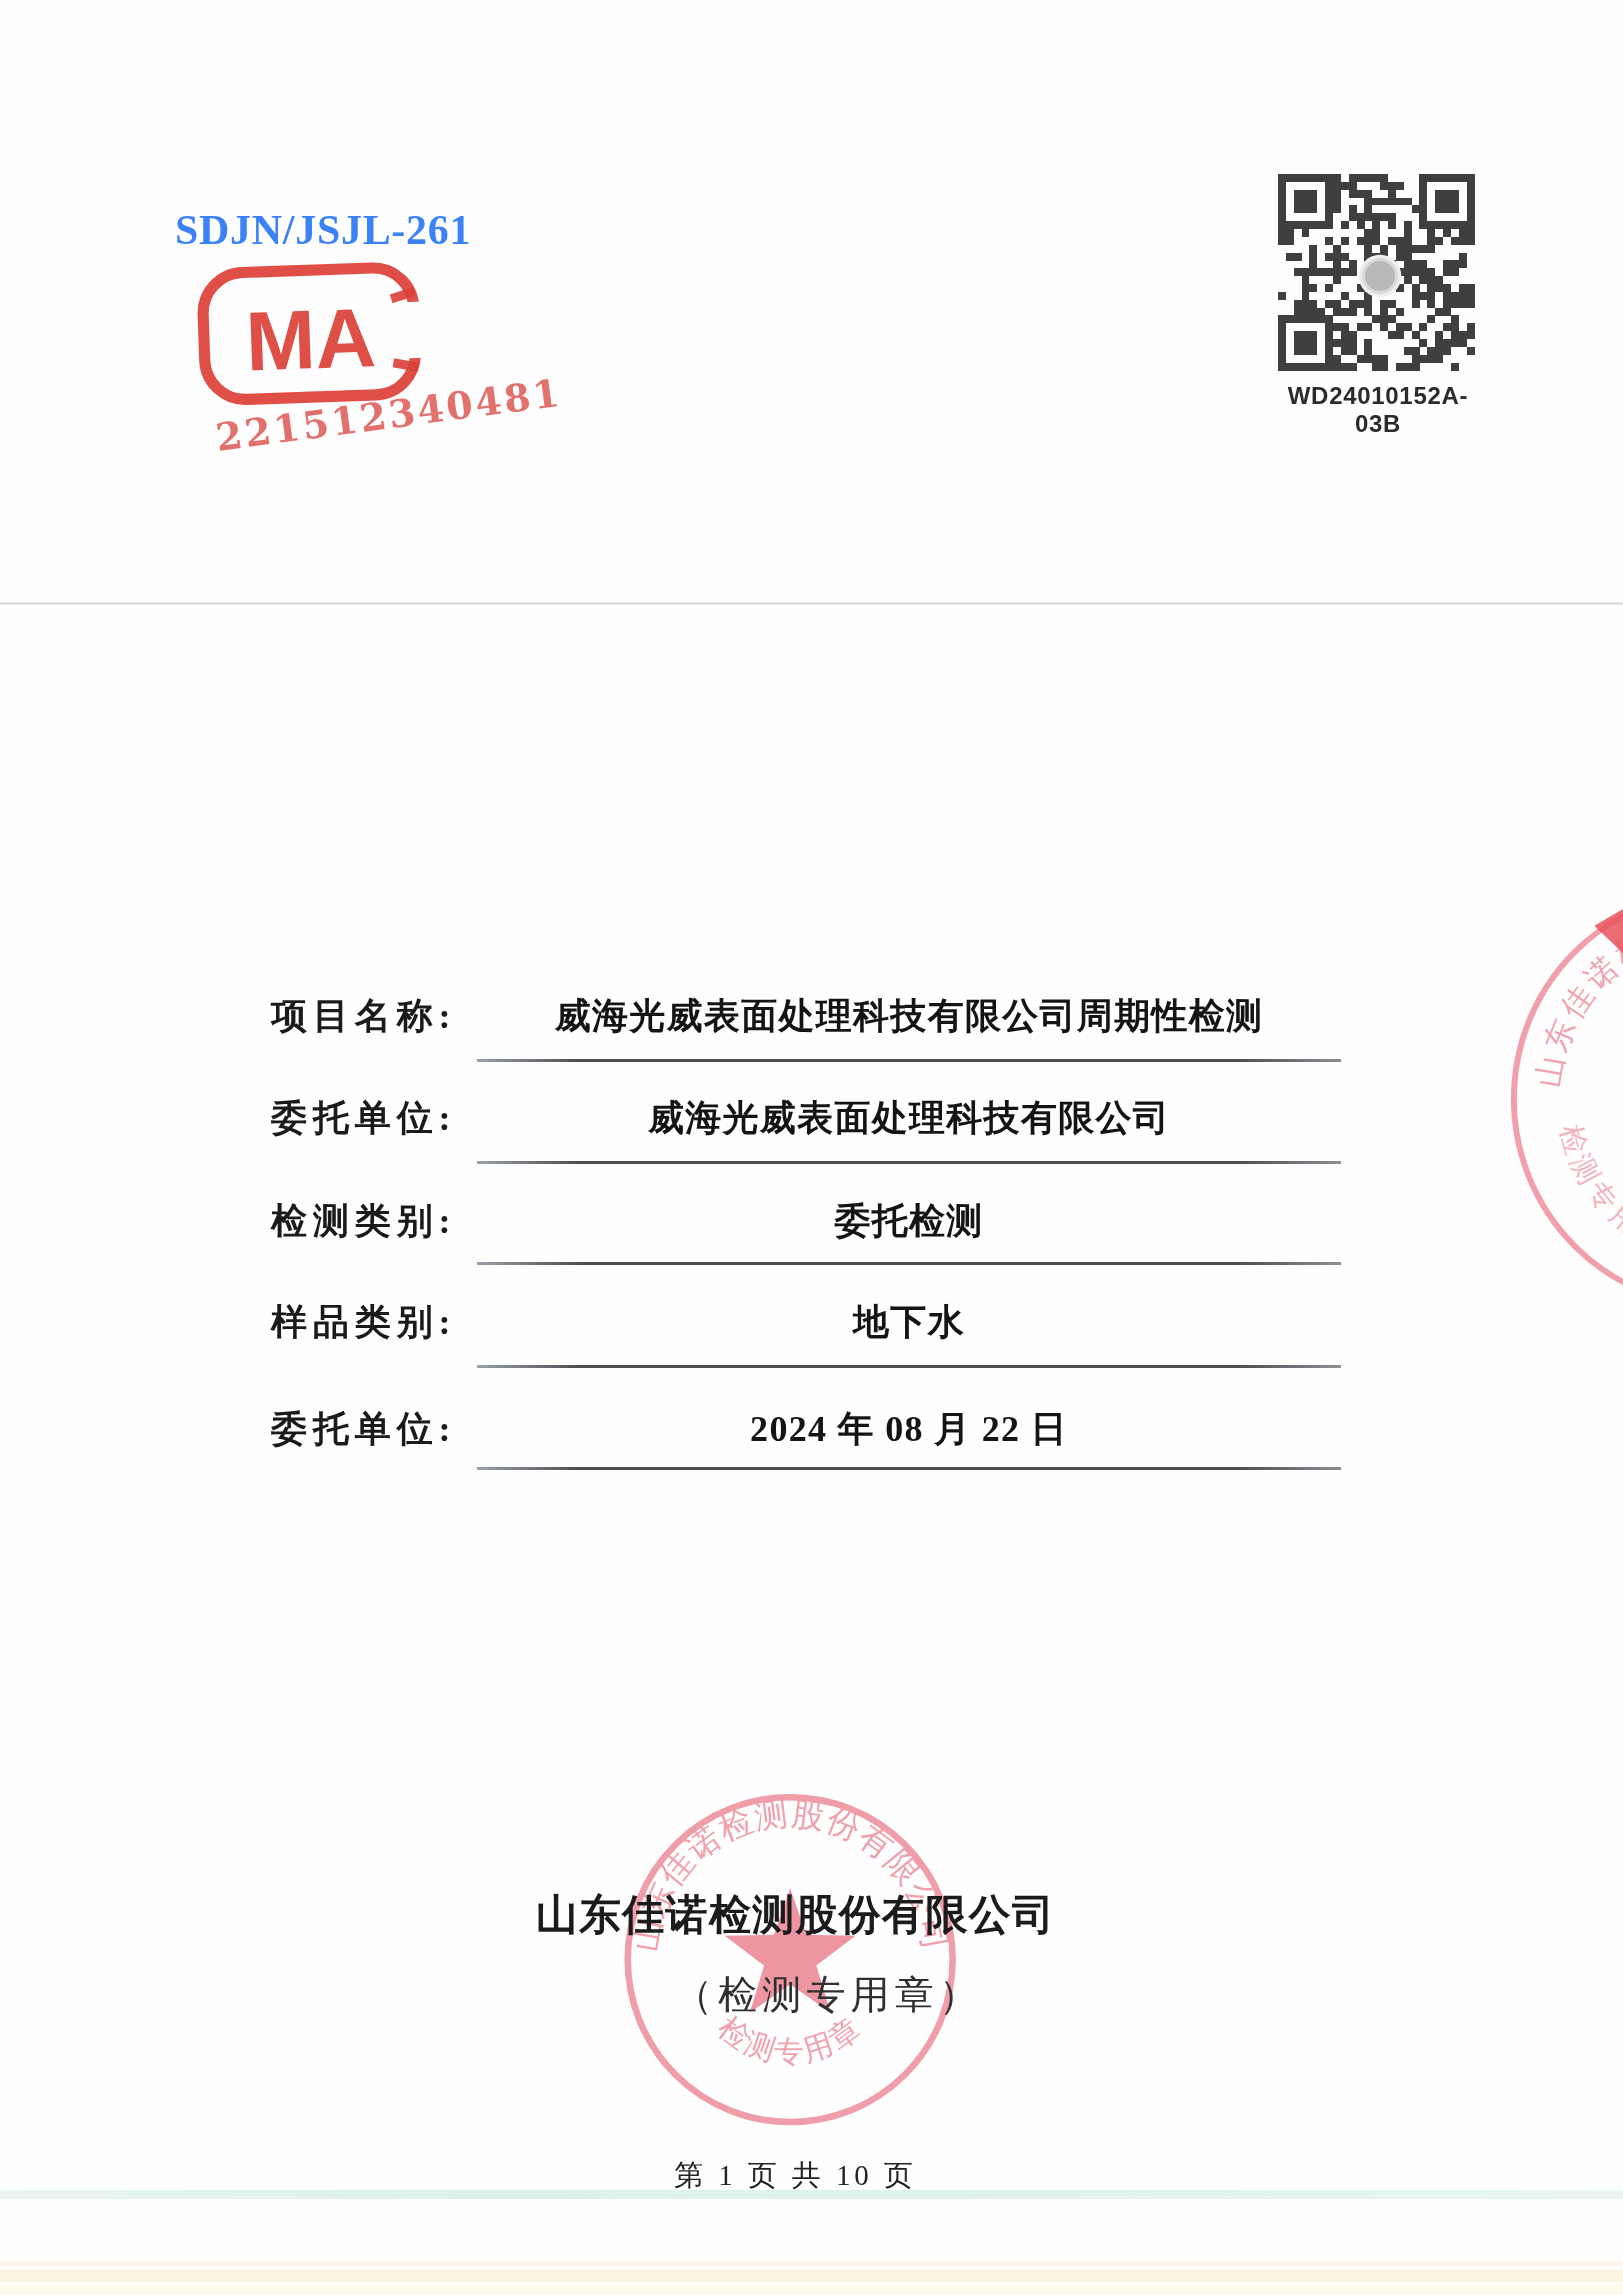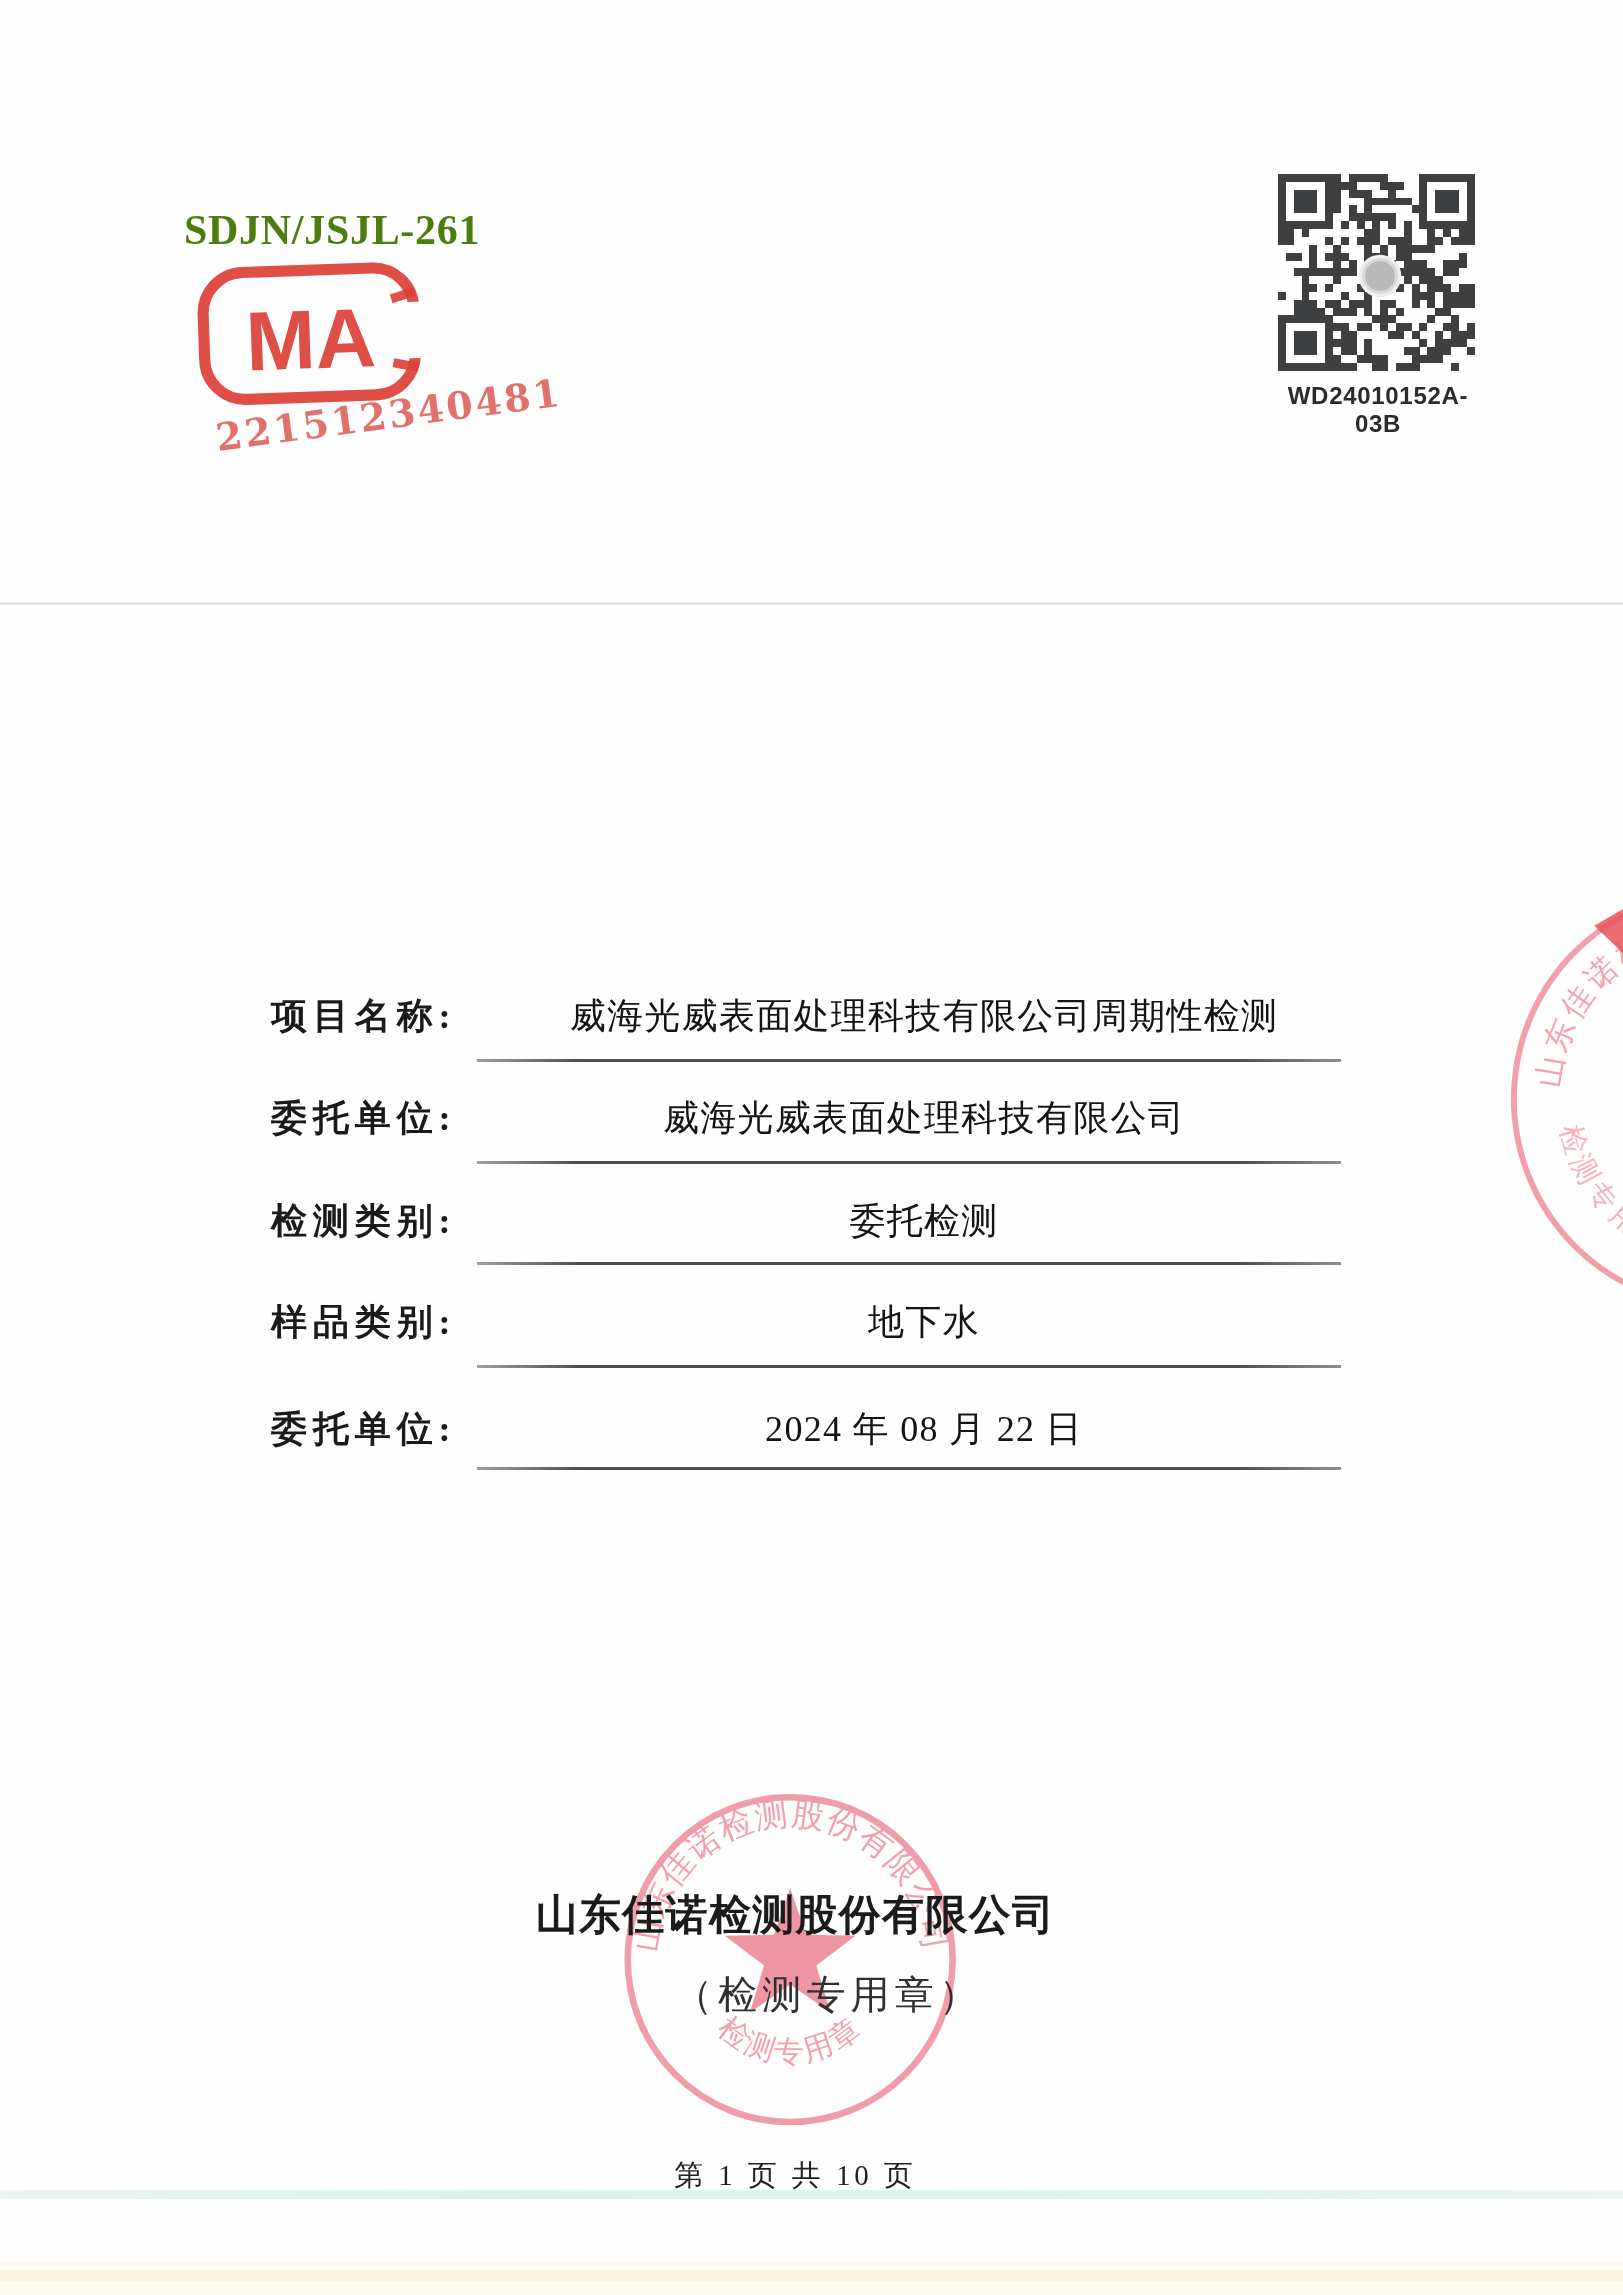--- a/index.html
+++ b/index.html
@@ -5,21 +5,21 @@
   html,body{margin:0;padding:0;background:#9a9a9a;}
   .page{
     position:relative;width:1623px;height:2295px;margin:0 auto;
     background:#fefefe;overflow:hidden;
     font-family:"Liberation Serif","DejaVu Serif",serif;color:#1c1c1c;
   }
   
   .doc-code{
     position:absolute;left:175px;top:206px;
     font-size:42px;font-weight:bold;letter-spacing:0.7px;
-    font-family:"Liberation Serif","DejaVu Serif",serif;color:#4d7c0f;margin-left:9px;
+    font-family:"Liberation Serif","DejaVu Serif",serif;color:#3b82f6;
   }
   .cma-stamp{position:absolute;left:196px;top:261px;width:229px;height:144px;transform:rotate(-2deg);}
   .cma-cert-no{
     position:absolute;left:216px;top:415px;
     font-size:38px;font-weight:bold;letter-spacing:2.6px;color:#e2716d;
     transform:rotate(-7.5deg);transform-origin:left center;
     font-family:"DejaVu Serif","Liberation Serif",serif;
   }
   
   .qr-wrap{position:absolute;left:1278px;top:174px;width:200px;height:200px;}
@@ -46,22 +46,22 @@
   }
   .report-no{
     position:absolute;left:0;top:721px;width:1623px;text-align:center;
     font-size:36px;font-weight:bold;color:#161616;letter-spacing:1.3px;
   }
   
   .field-label{
     position:absolute;left:271px;font-size:36px;font-weight:bold;color:#1a1a1a;letter-spacing:5.9px;
   }
   .field-value{
-    position:absolute;left:492px;width:864px;text-align:center;
-    font-size:36px;font-weight:normal;color:#141414;letter-spacing:1.3px;white-space:nowrap;
+    position:absolute;left:477px;width:864px;text-align:center;
+    font-size:36px;font-weight:bold;color:#141414;letter-spacing:1.3px;white-space:nowrap;
   }
   .field-line{
     position:absolute;left:477px;width:864px;height:2.6px;
     background:linear-gradient(to right,#9aa0a6,#4c4f52 12%,#4c4f52 88%,#8b9095);
   }
   .r1l{top:992px}.r1v{top:992px}.r1u{top:1059px}
   .r2l{top:1094px}.r2v{top:1094px}.r2u{top:1161px}
   .r3l{top:1197px}.r3v{top:1197px}.r3u{top:1262px}
   .r4l{top:1298px}.r4v{top:1298px}.r4u{top:1365px}
   .r5l{top:1405px}.r5v{top:1405px}.r5u{top:1467px}

